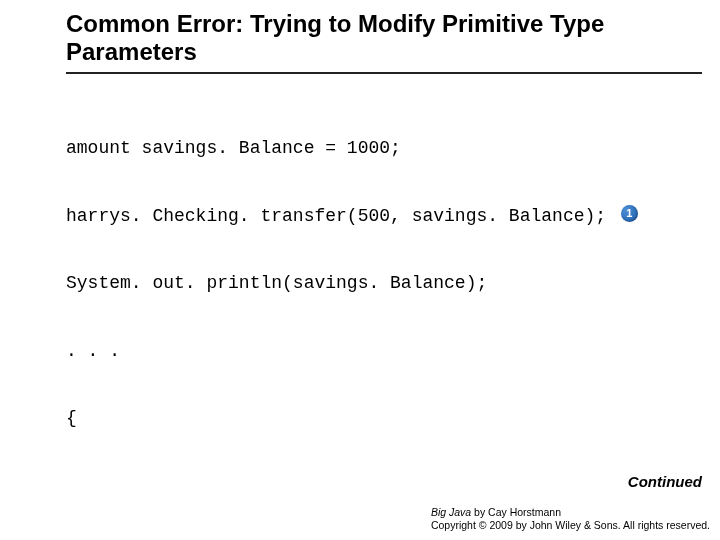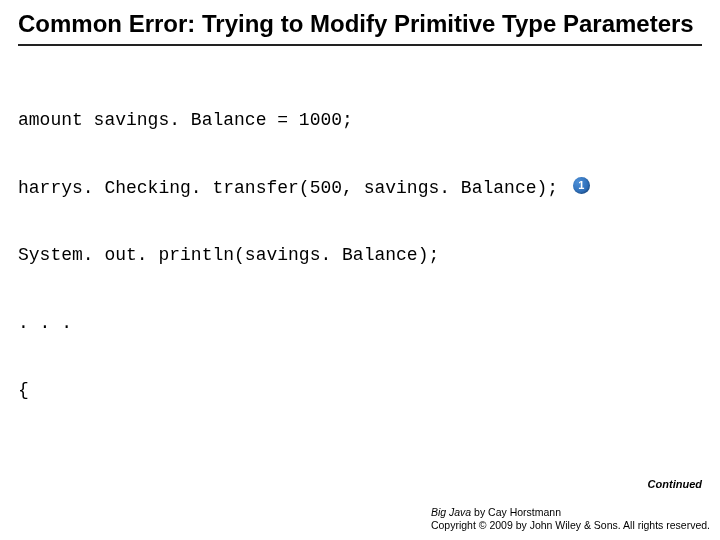--- a/index.html
+++ b/index.html
@@ -10,20 +10,21 @@
     font-family: Arial, Helvetica, sans-serif;
     background: #fff;
     position: relative;
     overflow: hidden;
   }
   .slide {
     padding: 10px 18px 0 18px;
     box-sizing: border-box;
     height: 100%;
     position: relative;
+    margin-left: 48px;
   }
   .title {
     font-family: Verdana, Arial, sans-serif;
     font-size: 24px;
     font-weight: bold;
     color: #000;
     margin: 0 0 6px 0;
     letter-spacing: 0px;
   }
   .rule {
@@ -57,21 +58,21 @@
     margin-left: 4px;
     box-shadow: inset -1px -1px 2px rgba(0,0,0,0.25);
     position: relative;
     top: -2px;
   }
   .continued {
     position: absolute;
     right: 18px;
     bottom: 50px;
     font-family: Arial, sans-serif;
-    font-size: 11px;
+    font-size: 15px;
     font-weight: bold;
     font-style: italic;
     color: #000;
   }
   .footer {
     position: absolute;
     right: 10px;
     bottom: 8px;
     font-family: Arial, sans-serif;
     font-size: 10.5px;

